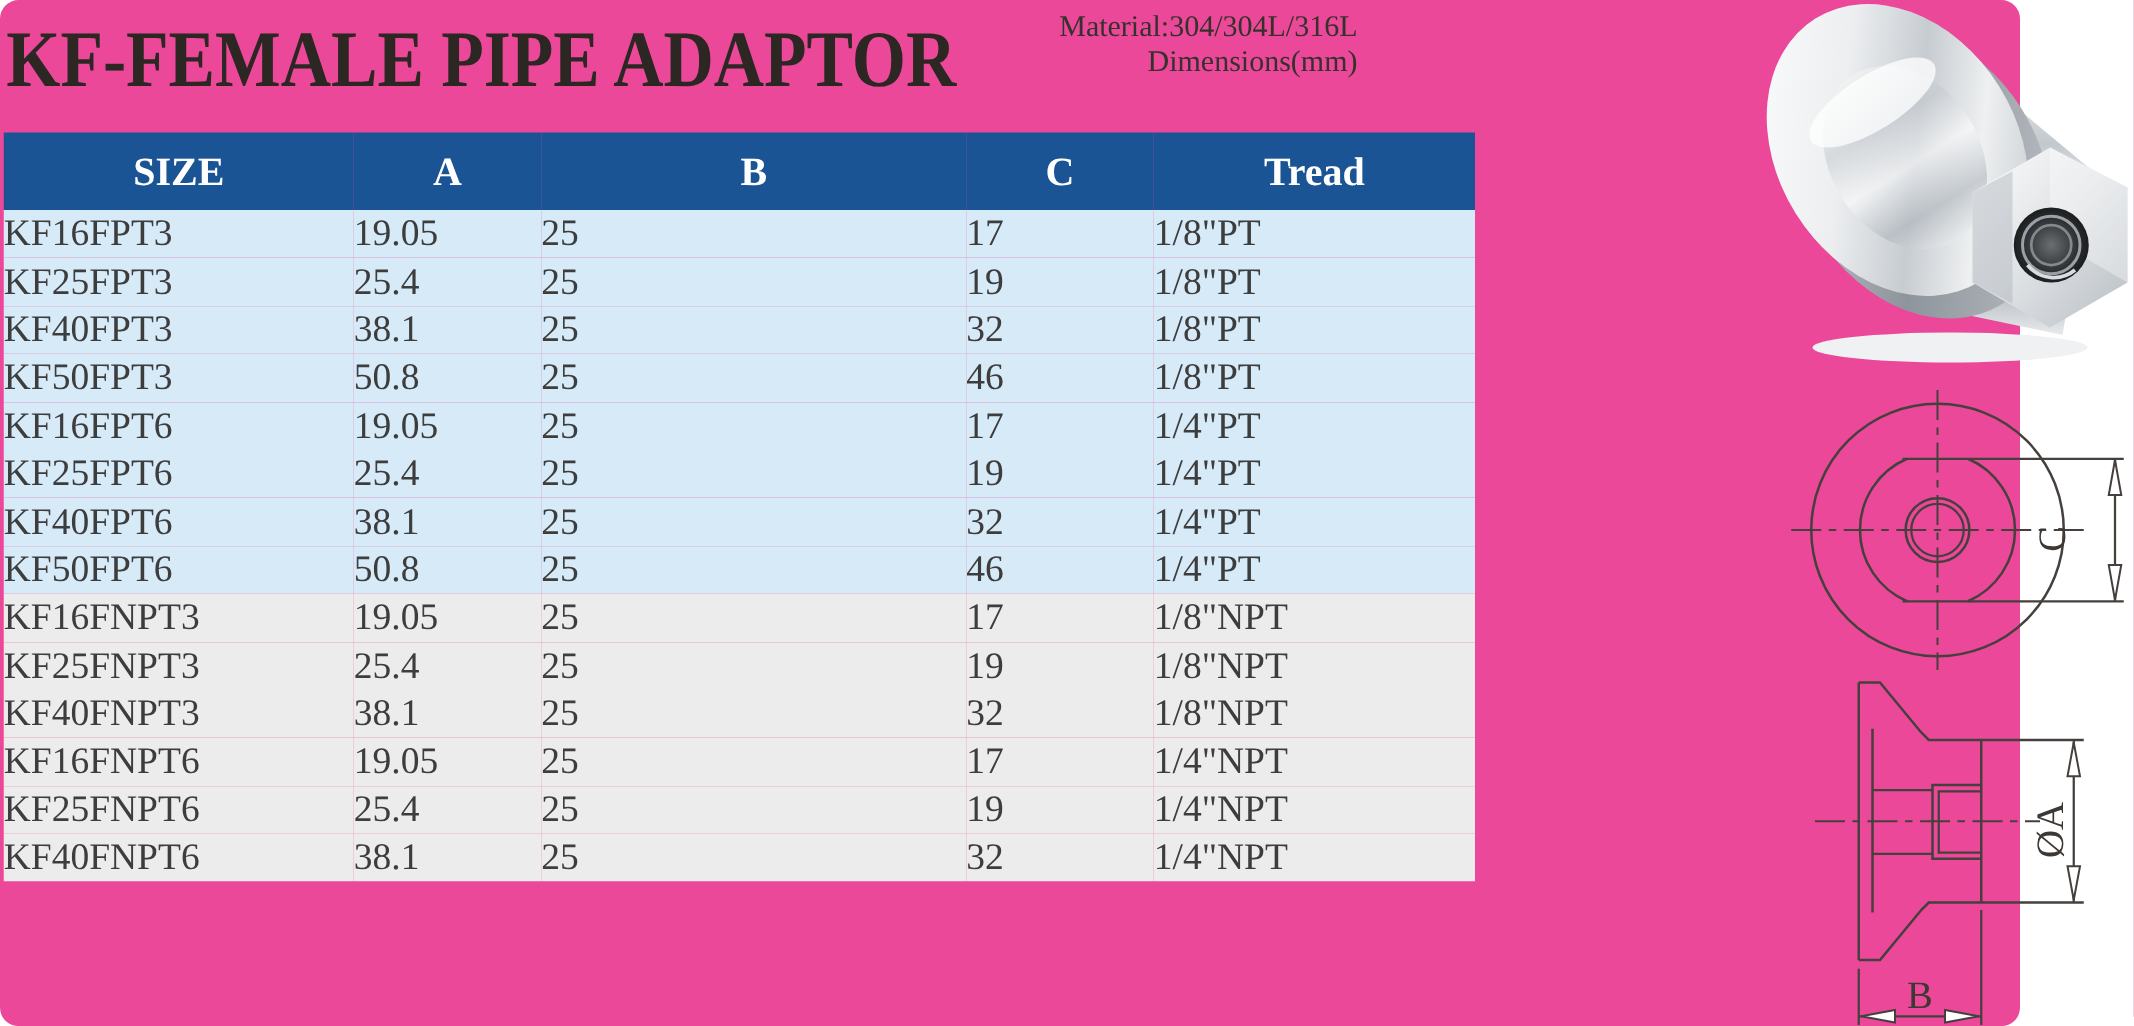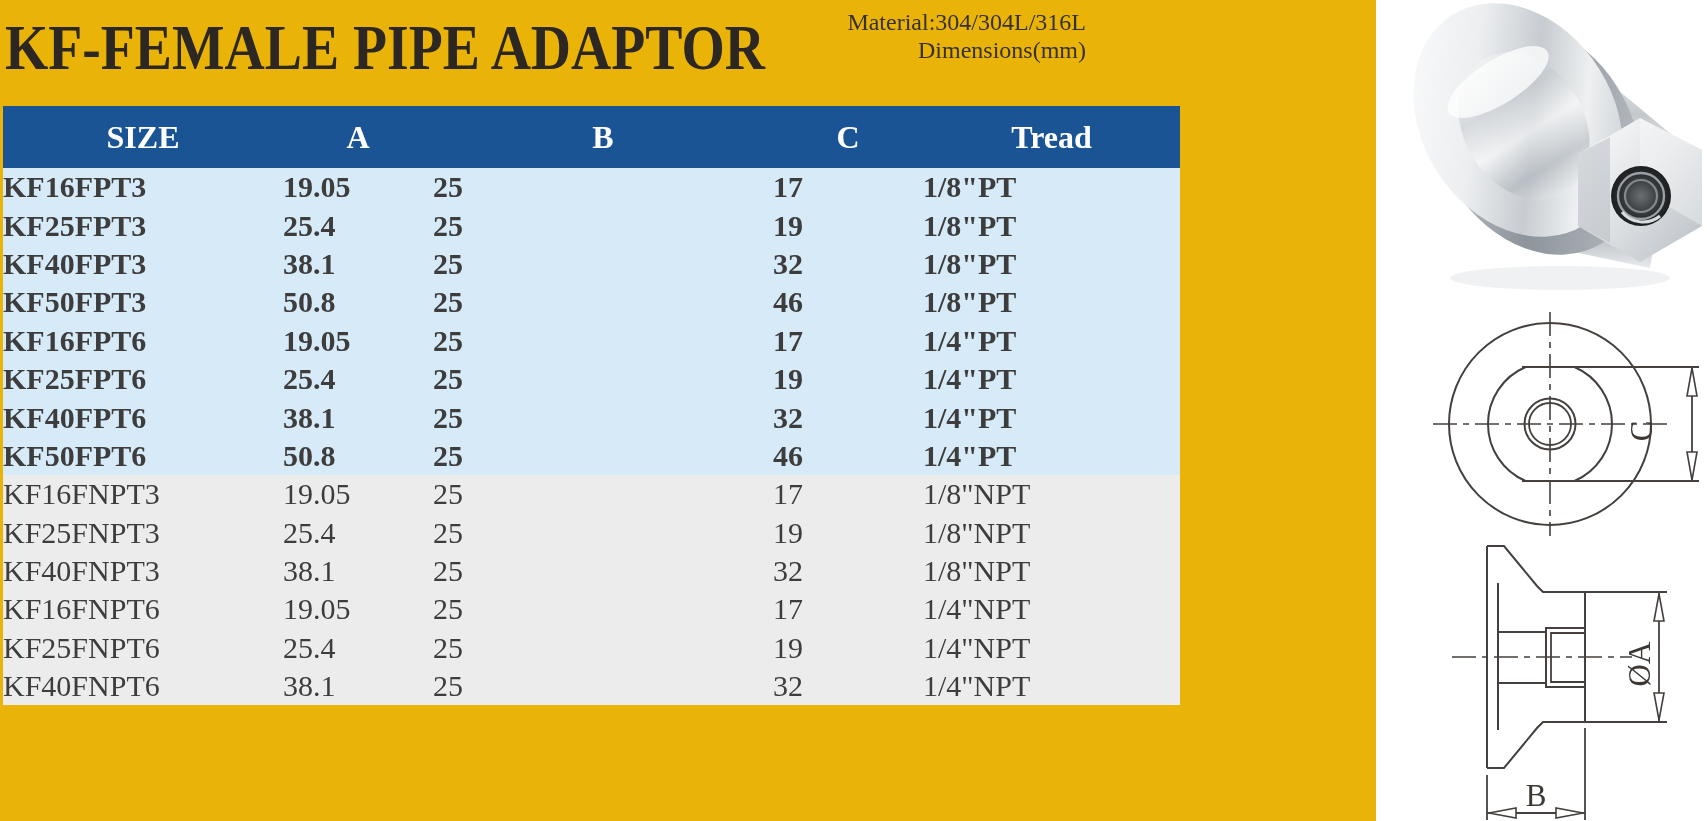--- a/index.html
+++ b/index.html
@@ -1,34 +1,34 @@
 <!DOCTYPE html>
 <html style="--header-bg: #1b5494; --header-text: #ffffff; --row-pt: #d7eaf8; --row-npt: #ececec; --body-text: #3d3d3d;"><head>
 <meta charset="utf-8">
 <style>
   html,body{margin:0;padding:0;}
   body{width:1707px;height:821px;background:#fff;overflow:hidden;
        font-family:"Liberation Serif", serif;}
-  .page{position:relative;width:1376px;height:821px;background:#eab308;}
+  .page{position:relative;width:1616px;height:821px;background:#ec4899;border-radius:15px;}
 
   .title{position:absolute;left:5px;top:16px;margin:0;
          font-size:64px;font-weight:bold;color:#2d2724;line-height:1;
          white-space:nowrap;transform:scaleX(.87);transform-origin:left top;}
 
   .meta{position:absolute;left:620px;top:8px;width:466px;text-align:right;
         font-size:24px;color:#37312e;line-height:1.17;}
 
   table.spec{position:absolute;left:3px;top:106px;width:1177px;
              border-collapse:collapse;table-layout:fixed;}
   table.spec th{height:62px;background:var(--header-bg,#1b5494);
                 color:var(--header-text,#ffffff);font-size:32px;font-weight:bold;
                 padding:0;}
   table.spec td{height:38.4px;font-size:30px;color:var(--body-text,#3d3d3d);
                 padding:0;line-height:1;}
-  tr.pt{background:var(--row-pt,#d7eaf8);font-weight:bold;}
+  tr.pt{background:var(--row-pt,#d7eaf8);}
   tr.npt{background:var(--row-npt,#ececec);}
 
   svg.graphics{position:absolute;left:1380px;top:0;width:327px;height:821px;}
   .dwg-line{stroke:#45403d;stroke-width:2;fill:none;}
   .dwg-thin{stroke:#45403d;stroke-width:1.8;fill:none;}
   .dwg-center{stroke:#45403d;stroke-width:1.6;fill:none;stroke-dasharray:24 6 6 6;}
   .dwg-arrow{stroke:#45403d;stroke-width:1.6;fill:#ffffff;}
   .dwg-label{font-family:"Liberation Serif", serif;font-size:31px;fill:#3d3834;}
 </style>
 </head>

